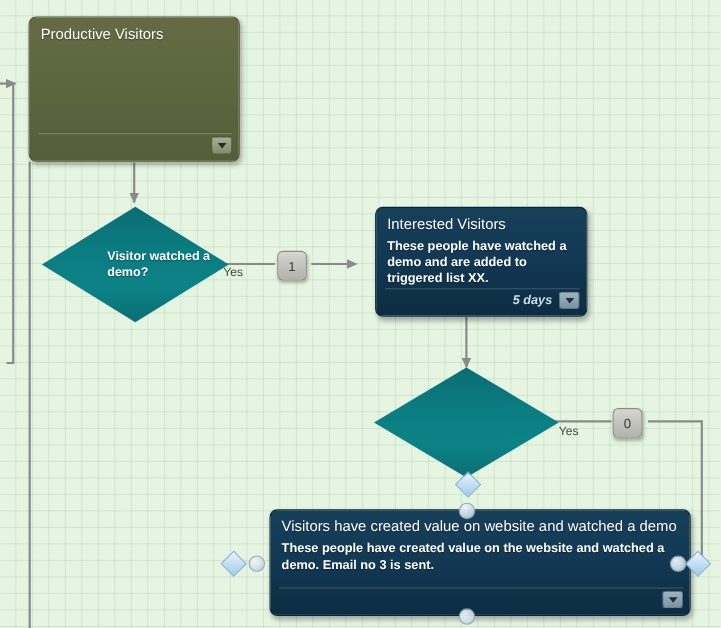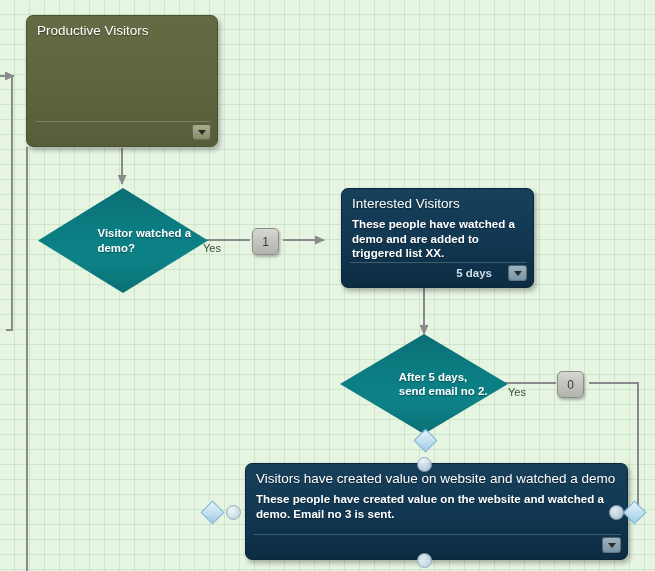--- a/index.html
+++ b/index.html
@@ -57,21 +57,22 @@
   .node .foot {
     position: absolute;
     left: 8px;
     right: 6px;
     bottom: 4px;
     height: 20px;
     border-top: 1px solid rgba(255,255,255,0.20);
     display: flex;
     align-items: center;
     justify-content: flex-end;
-    gap: 16px;
+    gap: 6px;
+    font-style: italic;
   }
   .node .foot .fl {
     font-size: 11.5px;
     font-weight: bold;
     color: #cfdfe8;
     padding-bottom: 1px;
   }
   .caret {
     width: 17px;
     height: 14px;
@@ -231,21 +232,20 @@
     <div class="foot">
       <span class="fl">5 days</span>
       <span class="caret">
           <i></i>
         </span>
     </div>
   </div>
 
   <div class="diamond" style="left:340px; top:334px; width:168px; height:100px;">
     <div class="shape"></div>
-    <div class="dtext">After 5 days, send email no 2.</div>
   </div>
 
   <div class="elabel" style="left:508px; top:386px;">Yes</div>
   <div class="badge" style="left:557px; top:371px;">0</div>
 
   <div class="h-diamond" style="left:417px; top:432px;"></div>
 
   <div class="node navy" style="left:232px; top:463px; width:383px; height:97px;">
     <div class="hdr">Visitors have created value on website and watched a demo</div>
     <div class="body">These people have created value on the website and watched a demo. Email no 3 is sent.</div>

